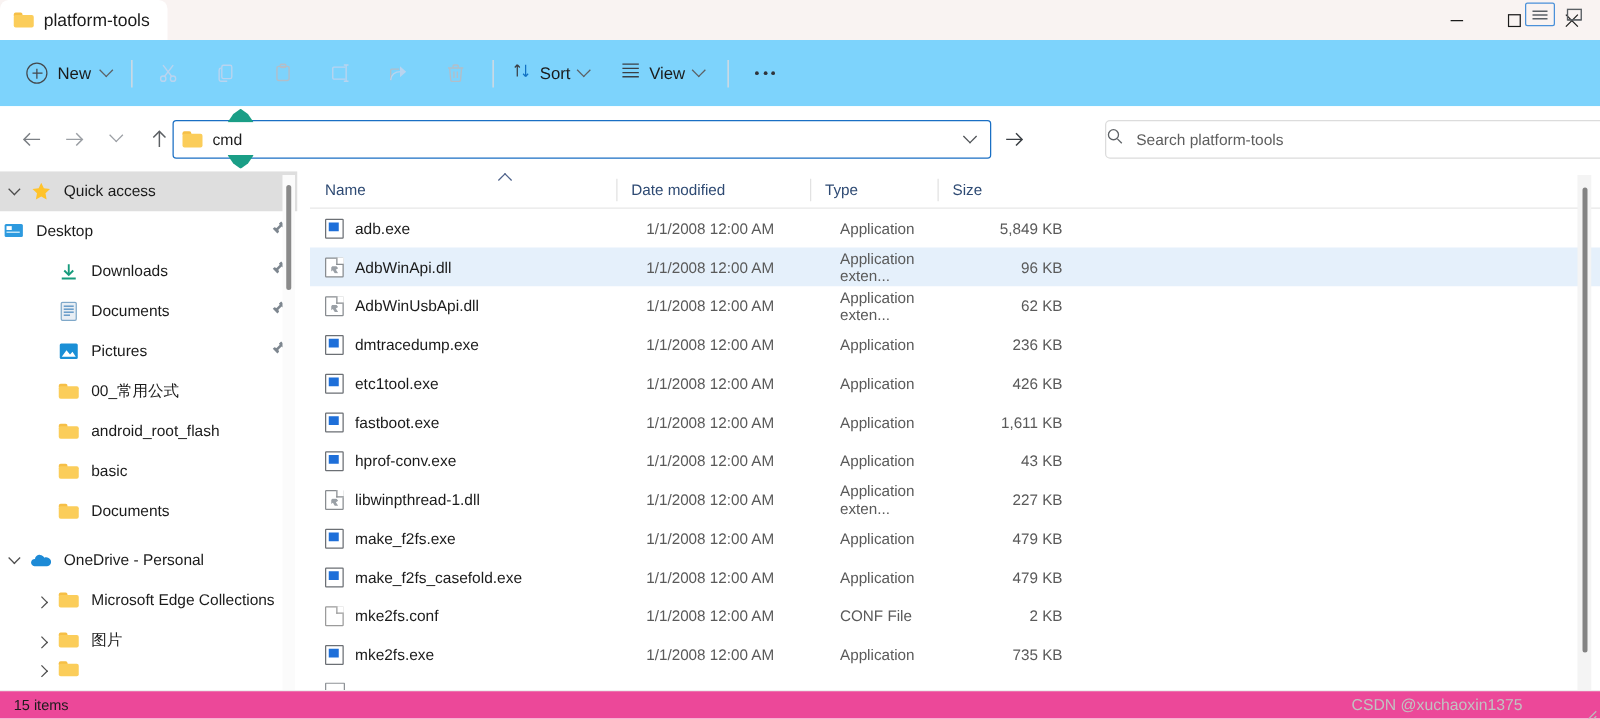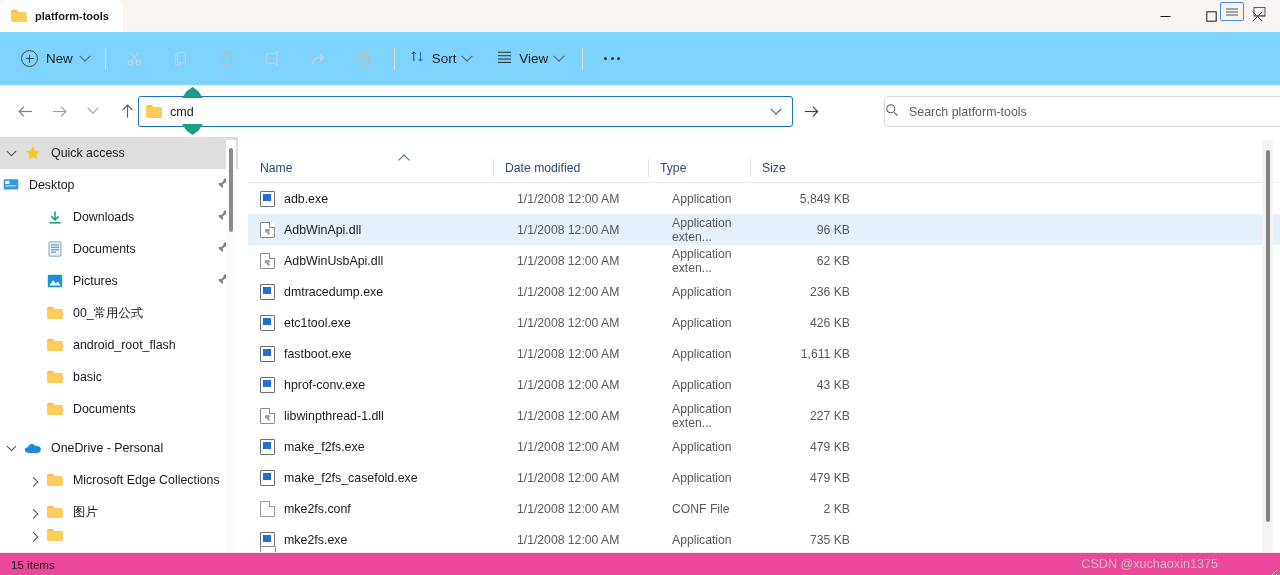--- a/index.html
+++ b/index.html
@@ -27,21 +27,21 @@
   }
   .title-tab {
     display: flex; align-items: center;
     height: 32px; padding: 0 14px 0 11px;
     gap: 8px;
     background: #ffffff;
     border-top-left-radius: 7px; border-top-right-radius: 7px;
     position: relative;
   }
   .title-text {
-    font-size: 11px; color: #1b1b1b; white-space: nowrap; font-weight: bold;
+    font-size: 14px; color: #1b1b1b; white-space: nowrap;
   }
   .folder-ico {
     width: 16px; height: 13px; position: relative; flex: none;
   }
   .folder-ico::before {
     content: ""; position: absolute; left: 0; top: 0;
     width: 6.5px; height: 3px; background: #f6bf46;
     border-top-left-radius: 1.5px; border-top-right-radius: 1.5px;
   }
   .folder-ico::after {
@@ -221,21 +221,20 @@
     position: absolute; left: 248px; top: 137px;
     width: 1032px; height: 418px;
     background: #ffffff;
     overflow: hidden;
   }
   .hdr {
     position: relative;
     height: 30px;
     display: flex; align-items: center;
     border-bottom: 1px solid #e8e8e8;
-    margin-top: 16px;
   }
   .hdr-cell {
     font-size: 12.2px; color: #2e4a73;
     display: flex; align-items: center;
     height: 30px;
     position: relative;
     padding-left: 12px;
   }
   .hdr-cell + .hdr-cell::before {
     content: ""; position: absolute; left: 0; top: 6px;

